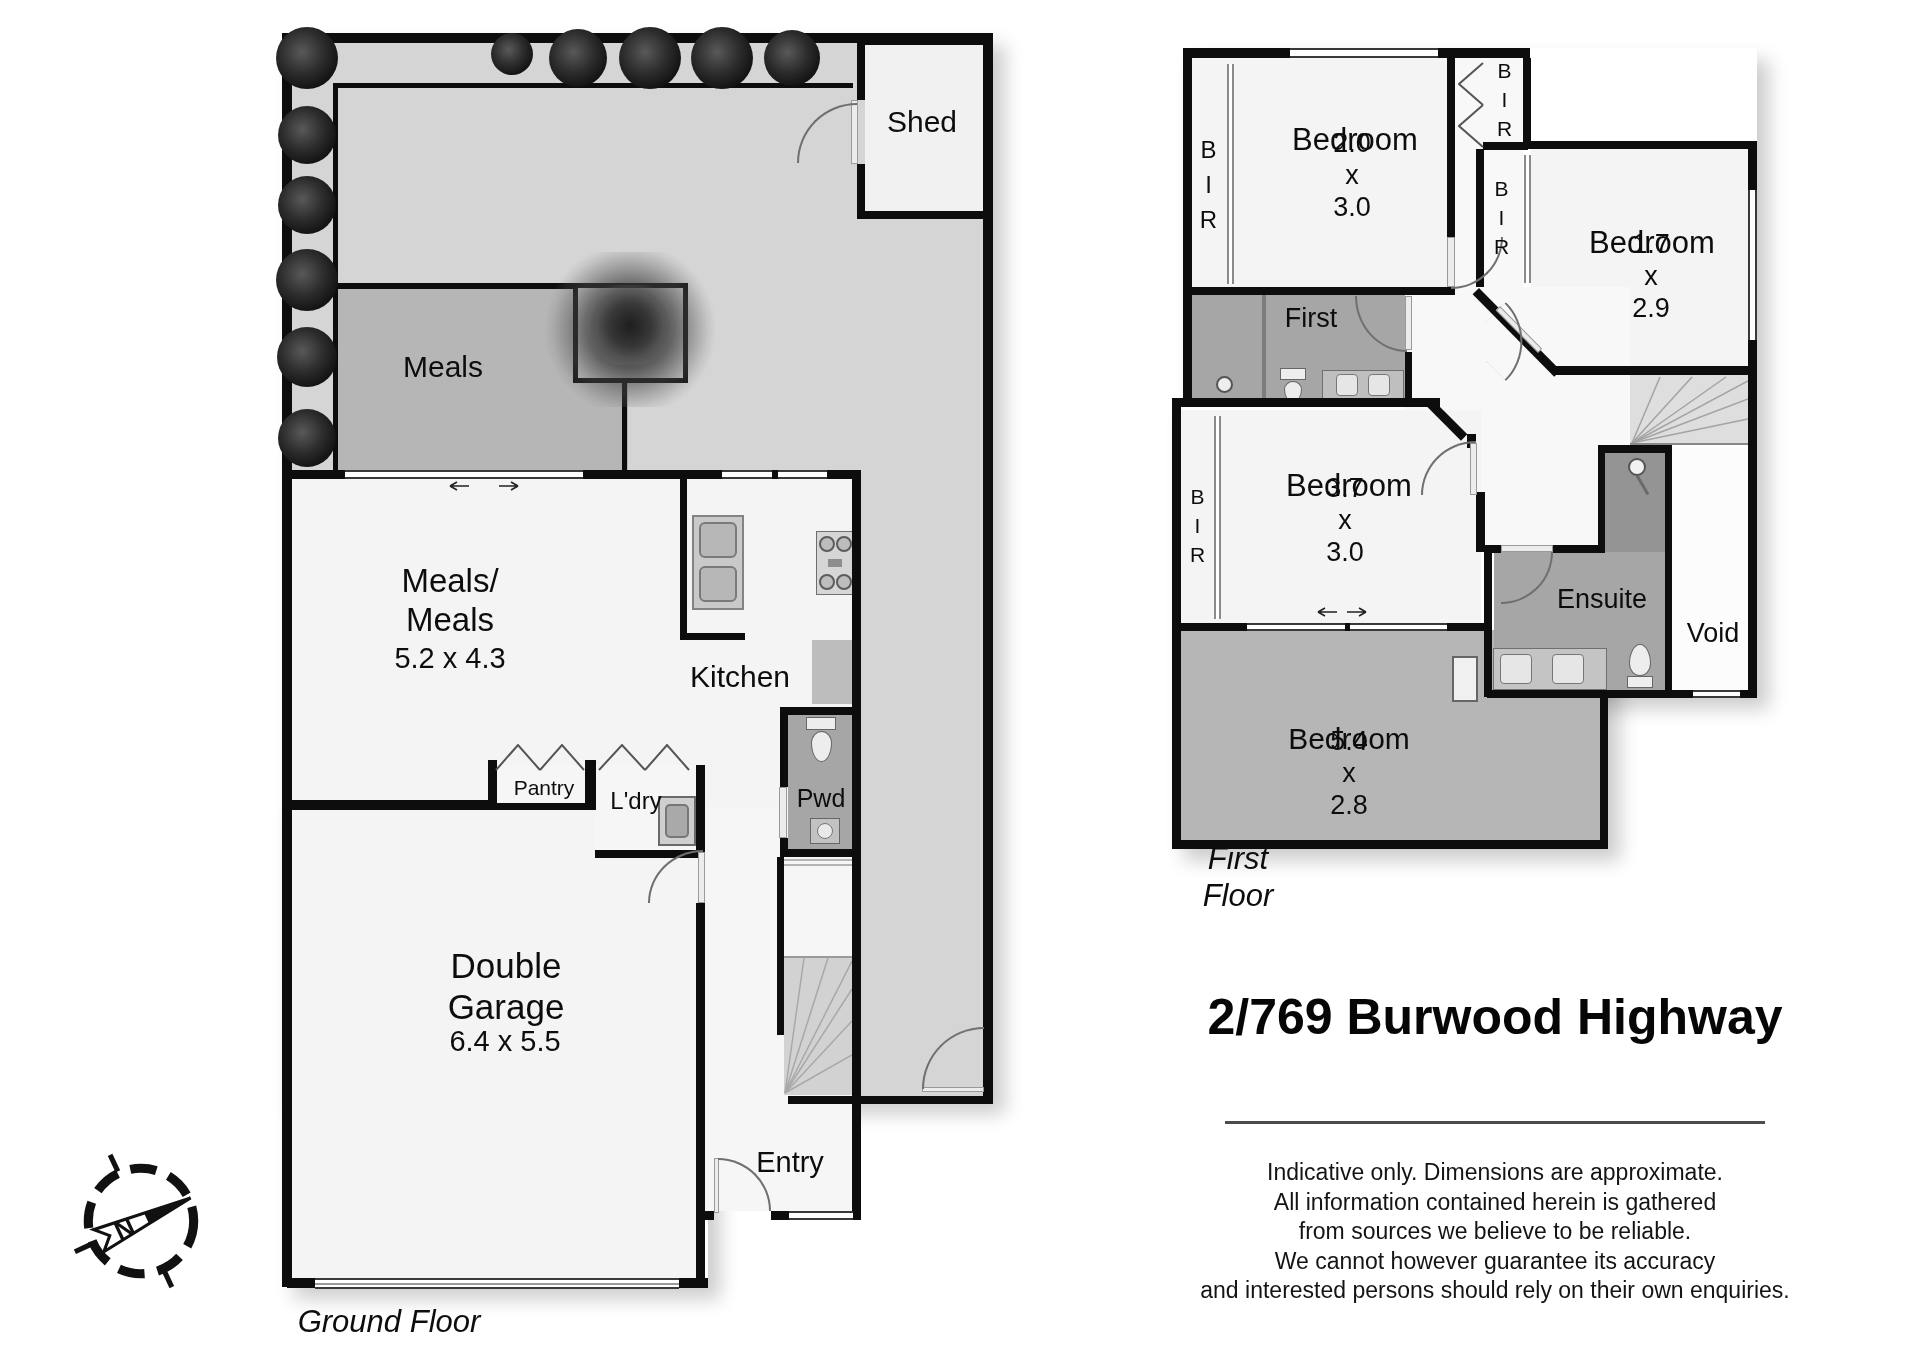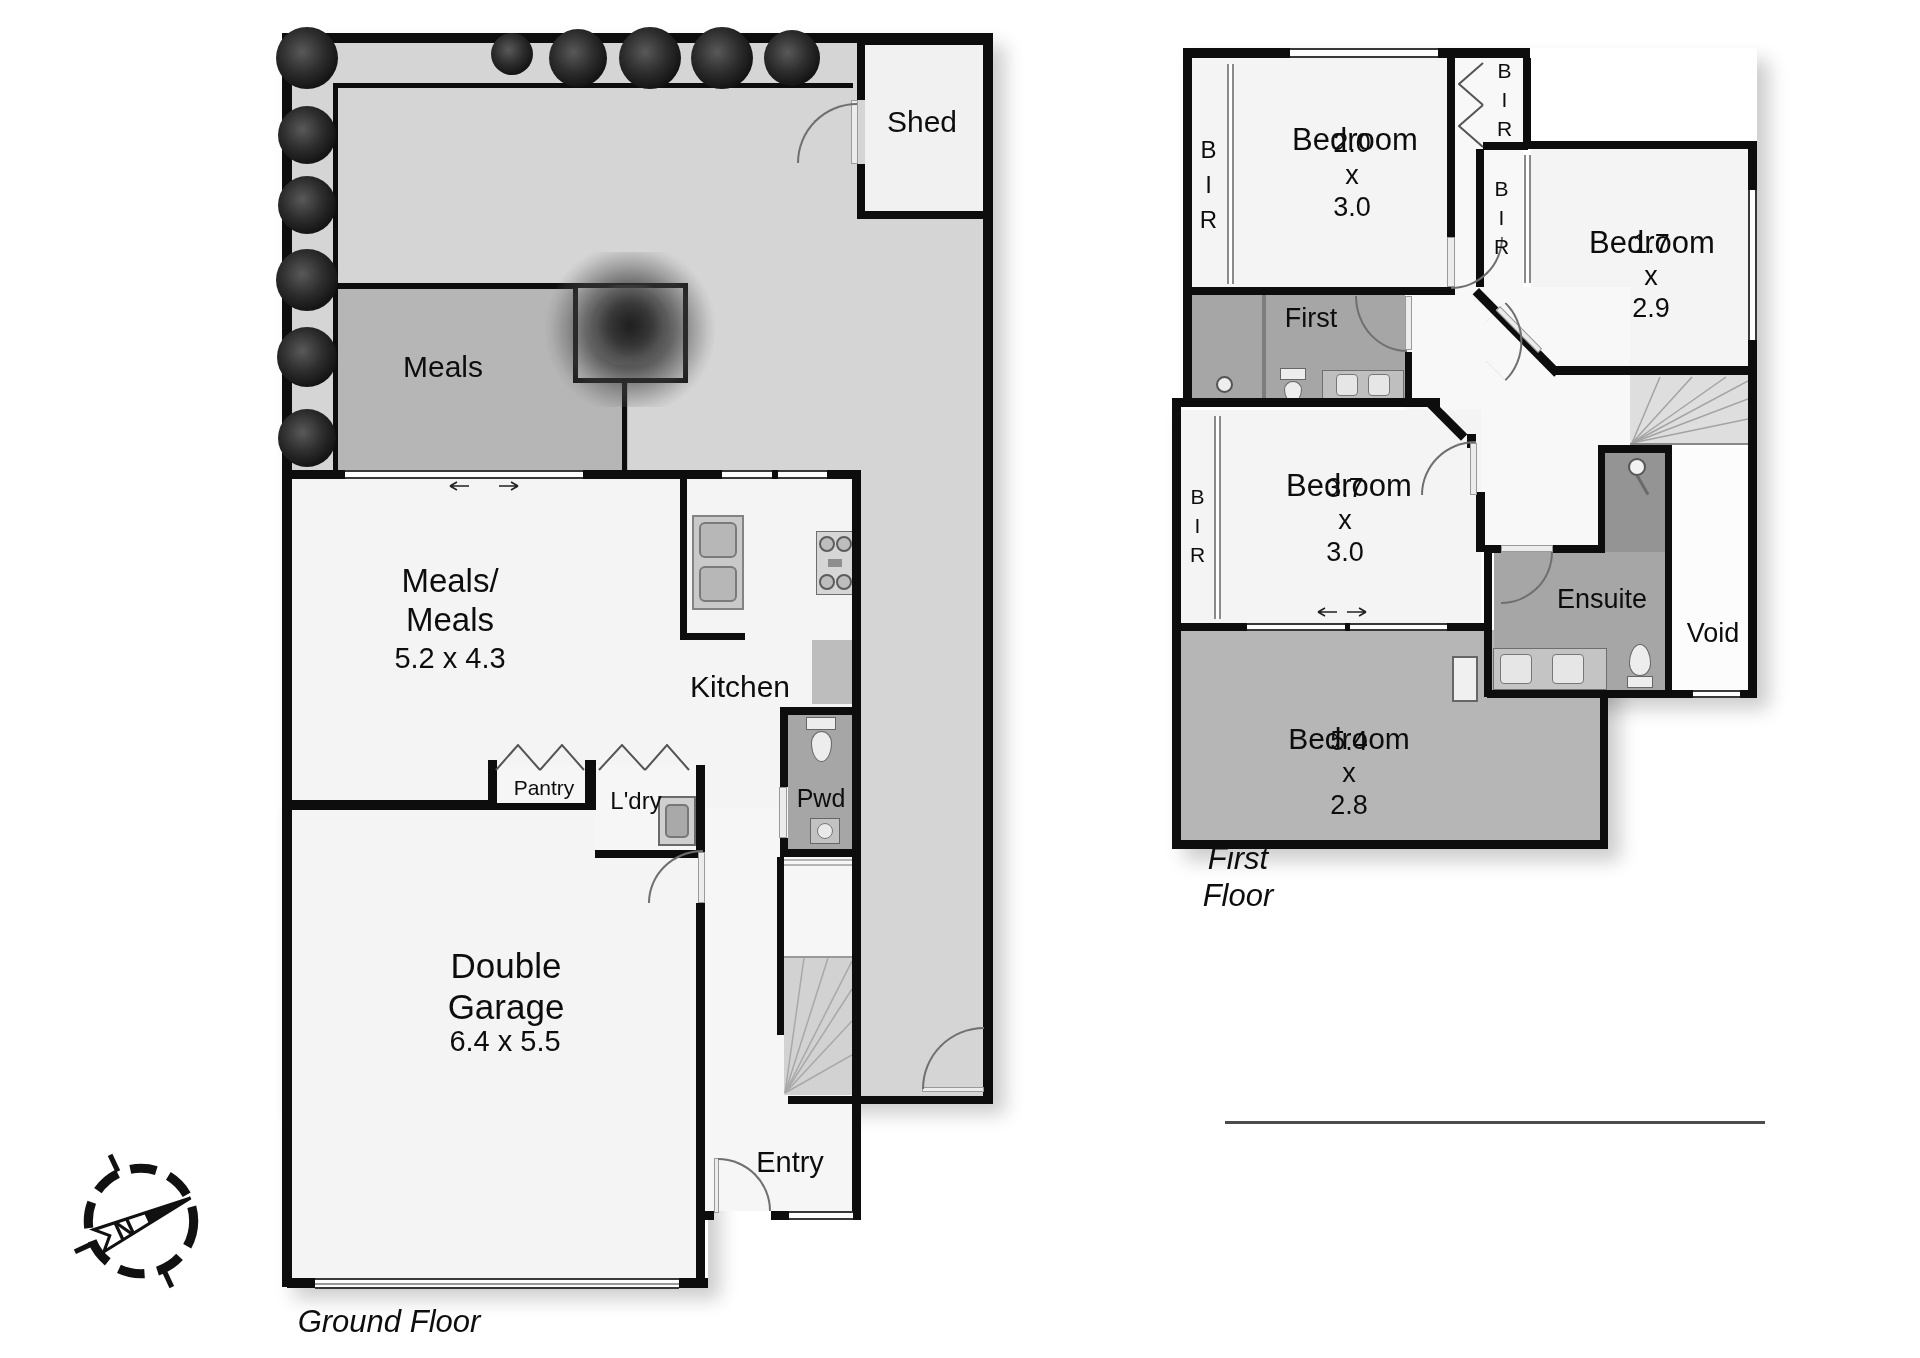--- a/index.html
+++ b/index.html
@@ -170,21 +170,21 @@
     <div class="tree" style="left:277px;top:327px;width:60px;height:60px;"></div>
     <div class="tree" style="left:278px;top:409px;width:58px;height:58px;"></div>
     <div class="bigtree" style="left:545px;top:252px;width:170px;height:155px;"></div>
     <div class="bigtree" style="left:585px;top:285px;width:90px;height:80px;"></div>
 
     <div class="lbl" style="left:922px;top:122px;font-size:30px;">Shed</div>
     <div class="lbl" style="left:443px;top:367px;font-size:30px;">Meals</div>
     <div class="lbl" style="left:450px;top:601px;font-size:33px;">Meals/
 Meals</div>
     <div class="lbl" style="left:450px;top:658px;font-size:29px;">5.2 x 4.3</div>
-    <div class="lbl" style="left:740px;top:677px;font-size:30px;margin-top:10px;">Kitchen</div>
+    <div class="lbl" style="left:740px;top:677px;font-size:30px;">Kitchen</div>
     <div class="lbl" style="left:544px;top:788px;font-size:21px;">Pantry</div>
     <div class="lbl" style="left:636px;top:801px;font-size:24px;">L'dry</div>
     <div class="lbl" style="left:821px;top:799px;font-size:25px;">Pwd</div>
     <div class="lbl" style="left:506px;top:986px;font-size:35px;">Double
 Garage</div>
     <div class="lbl" style="left:505px;top:1041px;font-size:29px;">6.4 x 5.5</div>
     <div class="lbl" style="left:790px;top:1162px;font-size:29px;">Entry</div>
     <div class="lbl cap" style="left:389px;top:1322px;font-size:31px;">Ground Floor</div>
 
     <svg class="abs" style="left:66px;top:1146px;" width="150" height="150" viewBox="0 0 148 148">
@@ -324,16 +324,22 @@
     <div class="lbl" style="left:1349px;top:486px;font-size:31px;">Bedroom</div>
     <div class="lbl" style="left:1345px;top:521px;font-size:27px;">3.7 x 3.0</div>
     <div class="lbl" style="left:1602px;top:600px;font-size:27px;">Ensuite</div>
     <div class="lbl" style="left:1713px;top:634px;font-size:27px;">Void</div>
     <div class="lbl" style="left:1349px;top:739px;font-size:30px;">Bedroom</div>
     <div class="lbl" style="left:1349px;top:774px;font-size:27px;">5.4 x 2.8</div>
     <div class="lbl cap" style="left:1238px;top:878px;font-size:31px;">First Floor</div>
   </div>
 
   <div class="abs" style="left:1100px;top:980px;width:790px;height:360px;">
+    <div class="title" style="left:0;top:8px;width:790px;font-size:50px;">2/769 Burwood Highway</div>
     <div class="abs" style="left:125px;top:141px;width:540px;height:3px;background:#4c4c4c;"></div>
+    <div class="disc" style="left:45px;top:178px;width:700px;font-size:23px;line-height:29.5px;">Indicative only. Dimensions are approximate.
+All information contained herein is gathered
+from sources we believe to be reliable.
+We cannot however guarantee its accuracy
+and interested persons should rely on their own enquiries.</div>
   </div>
 
 </div>
 
 </body></html>

